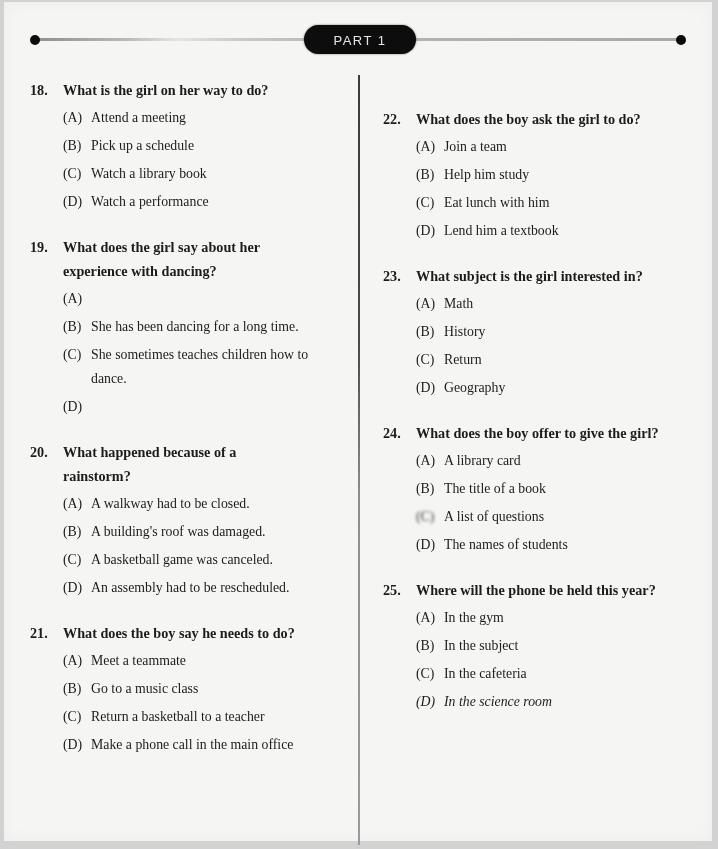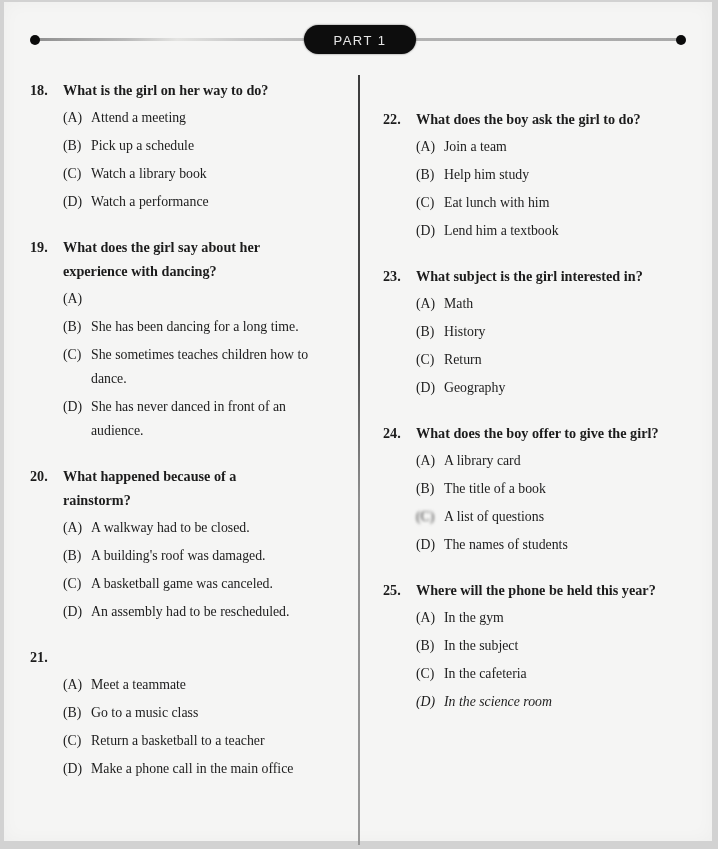--- a/index.html
+++ b/index.html
@@ -164,22 +164,20 @@
         <span class="opt-label">(B)</span>
         <span class="opt-text">She has been dancing for a long time.</span>
       </div>
       <div class="option">
         <span class="opt-label">(C)</span>
         <span class="opt-text">She sometimes teaches children how to
 dance.</span>
       </div>
       <div class="option">
         <span class="opt-label">(D)</span>
-        <span class="opt-text">She has never danced in front of an
-audience.</span>
       </div>
     </div>
 
     <div class="question">
       <div class="q-head">
         <span class="q-num">20.</span>
         <span class="q-text">What happened because of a
 rainstorm?</span>
       </div>
       <div class="option">
@@ -196,20 +194,21 @@
       </div>
       <div class="option">
         <span class="opt-label">(D)</span>
         <span class="opt-text">An assembly had to be rescheduled.</span>
       </div>
     </div>
 
     <div class="question">
       <div class="q-head">
         <span class="q-num">21.</span>
+        <span class="q-text">What does the boy say he needs to do?</span>
       </div>
       <div class="option">
         <span class="opt-label">(A)</span>
         <span class="opt-text">Meet a teammate</span>
       </div>
       <div class="option">
         <span class="opt-label">(B)</span>
         <span class="opt-text">Go to a music class</span>
       </div>
       <div class="option">

